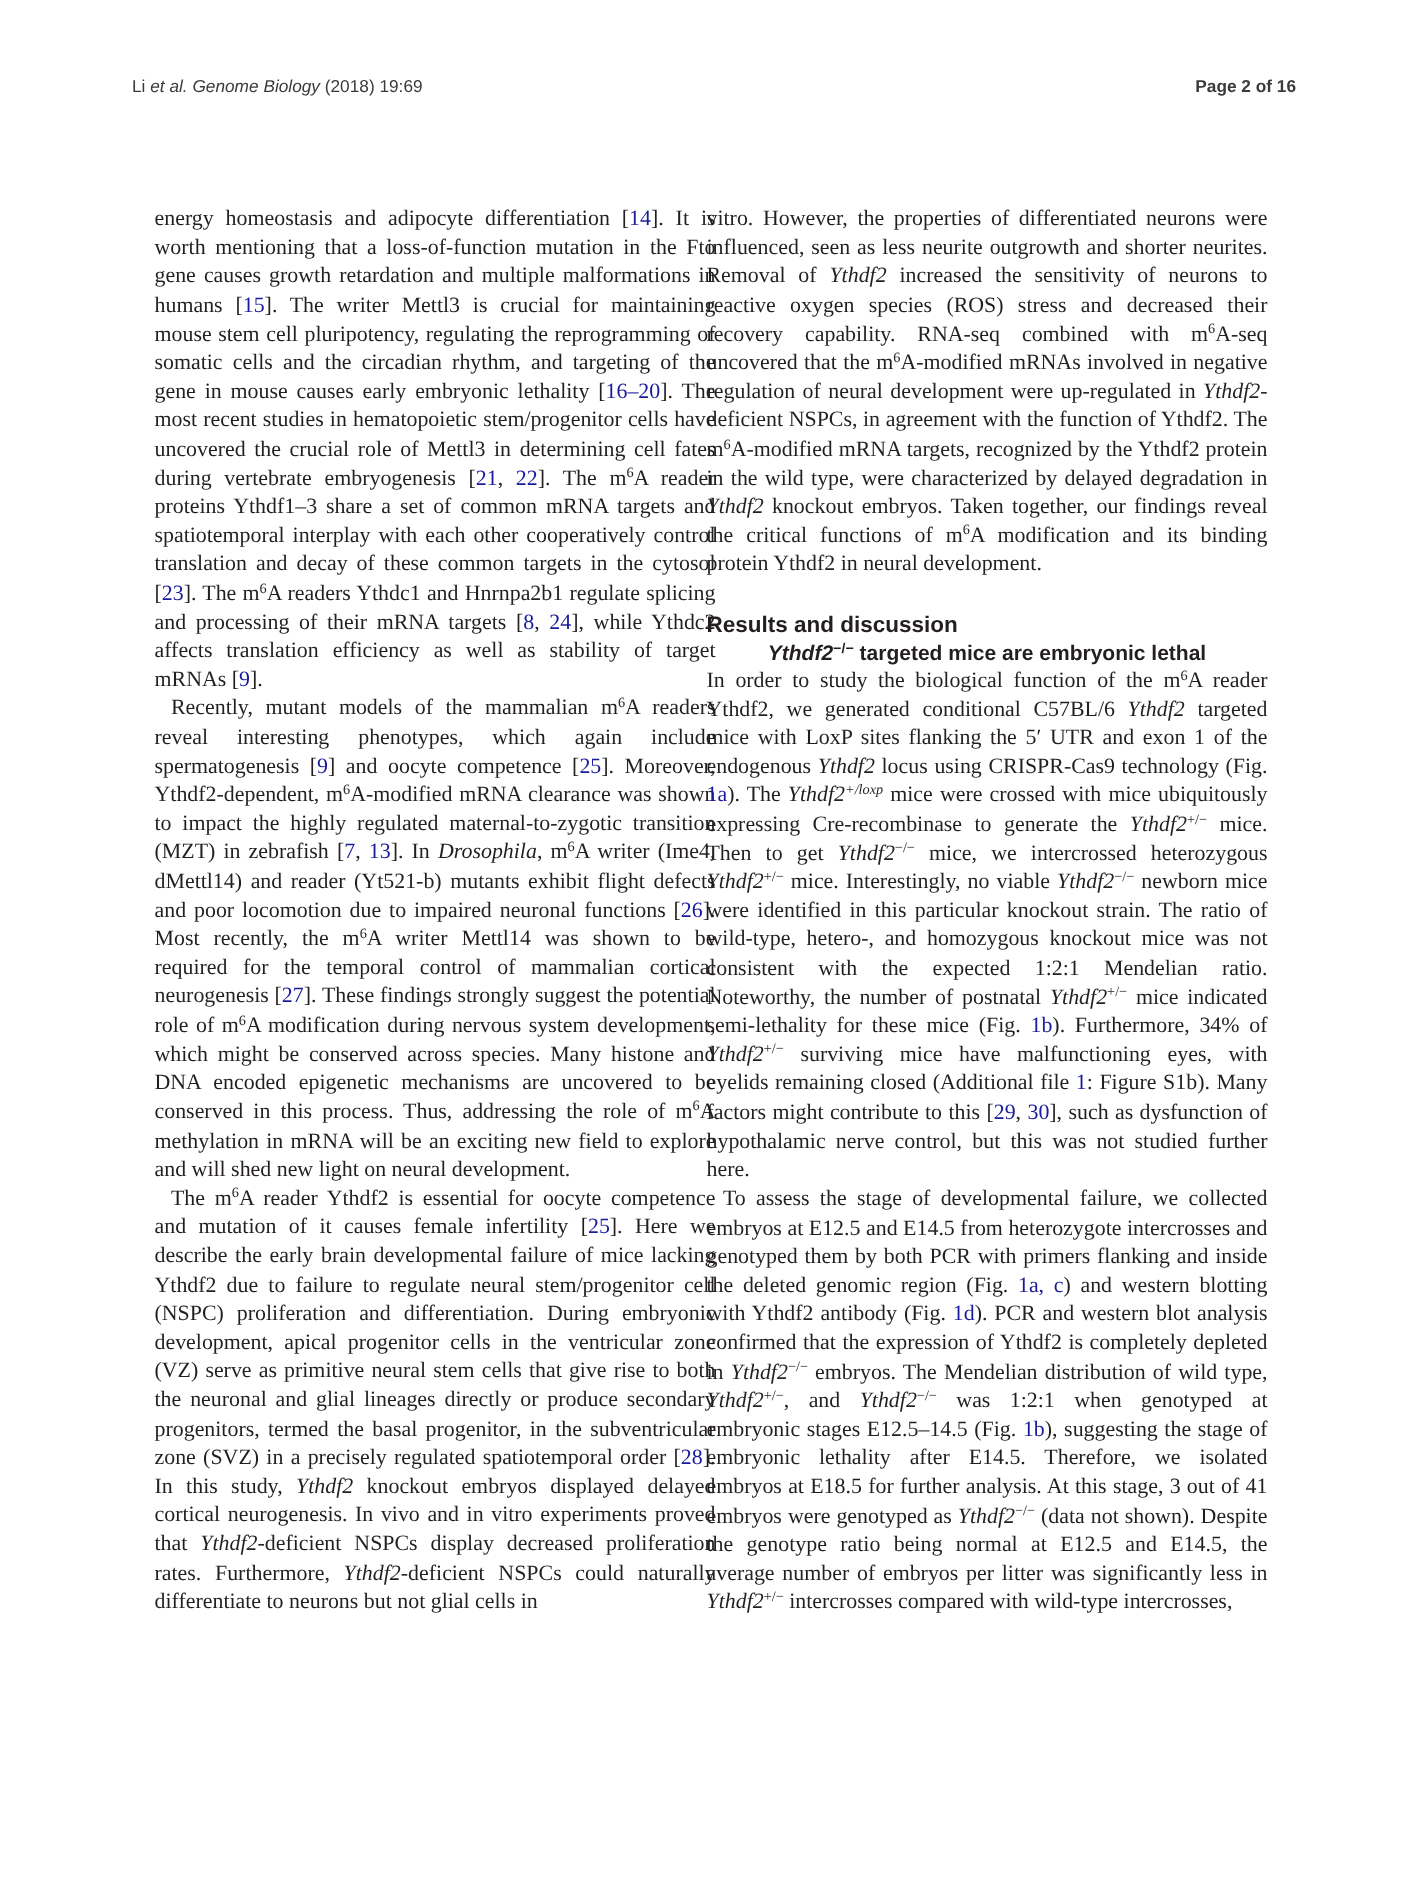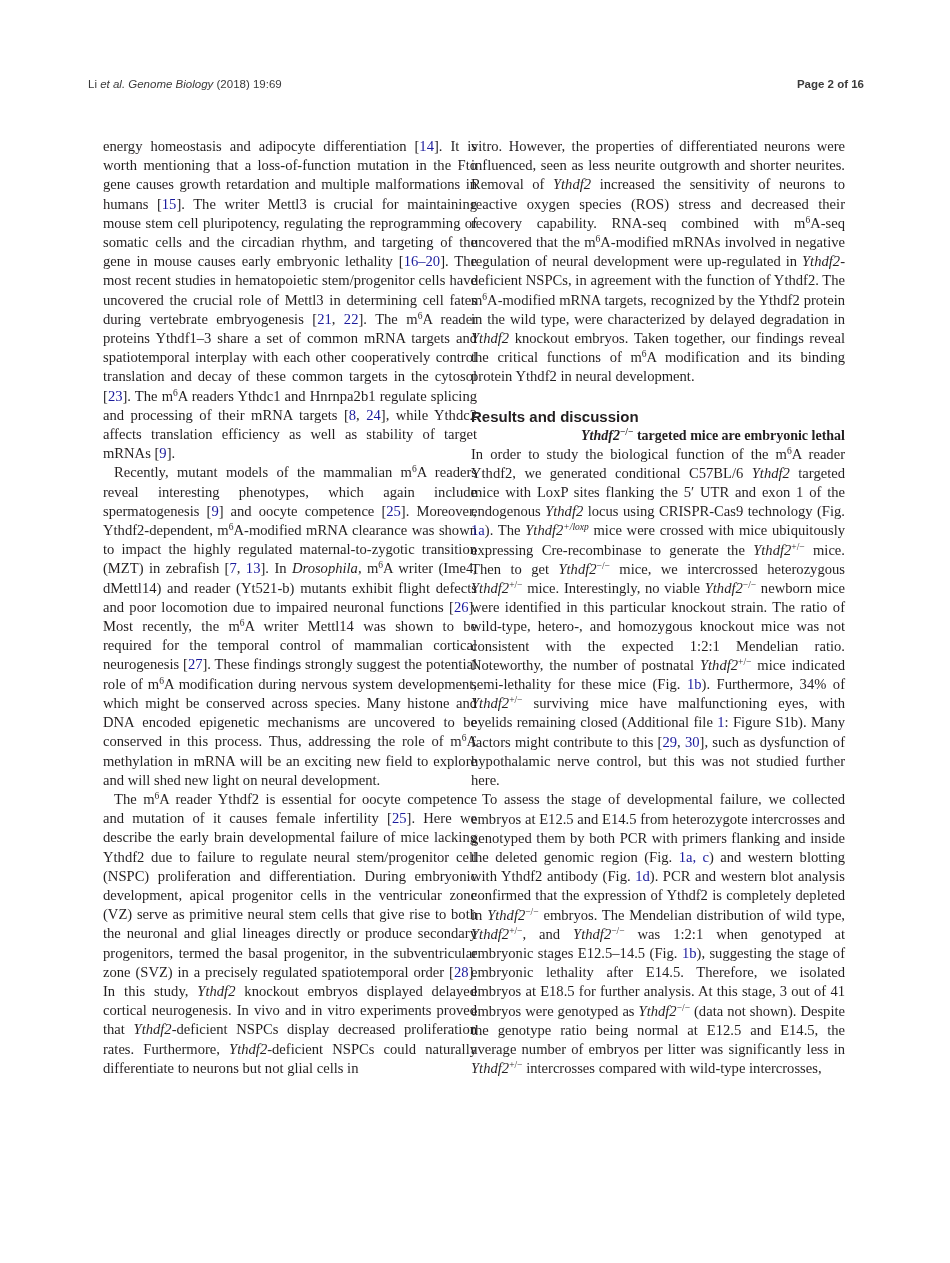--- a/index.html
+++ b/index.html
@@ -1,33 +1,33 @@
 <!DOCTYPE html>
 <html><head>
 <meta charset="utf-8">
 <style>
   html, body { margin: 0; padding: 0; background: #ffffff; }
   body { width: 950px; height: 1263px; position: relative; overflow: hidden; color: #231f20; }
   .header { position: absolute; top: 52px; left: 88px; right: 86px; height: 18px;
-    font-family: "Liberation Sans", sans-serif; font-size: 11.5px; color: #3a3a3a; margin-top: 26px; }
+    font-family: "Liberation Sans", sans-serif; font-size: 11.5px; color: #3a3a3a; }
   .header .left { position: absolute; left: 0; top: 0; }
   .header .right { position: absolute; right: 0; top: 0; font-weight: bold; }
   .col { position: absolute; top: 137px; width: 374px;
     font-family: "Liberation Serif", serif; font-size: 14.6px; line-height: 19.2px;
     text-align: justify; hyphens: manual; margin-left: 12px; }
   .col-left { left: 91px; }
   .col-right { left: 459px; }
   p { margin: 0; }
   p.indent { text-indent: 11px; }
   a.ref { color: #1a1a9c; text-decoration: none; }
   sup { font-size: 9.5px; line-height: 0; vertical-align: 5px; }
   .h-section { font-family: "Liberation Sans", sans-serif; font-weight: bold; font-size: 15px;
     margin-top: 20px; line-height: 19px; text-align: left; }
-  .h-sub { font-family: Liberation Serif, serif; font-weight: bold; font-size: 14px;
-    line-height: 19px; text-align: right; }
+  .h-sub { font-family: Liberation Sans, sans-serif; font-weight: bold; font-size: 14px;
+    line-height: 19px; text-align: center; }
   .h-sub i { font-style: italic; }
 </style>
 </head>
 <body>
 
 <div class="header">
   <span class="left"><span>Li </span><i>et al. Genome Biology</i><span> (2018) 19:69</span></span>
   <span class="right">Page 2 of 16</span>
 </div>
 

